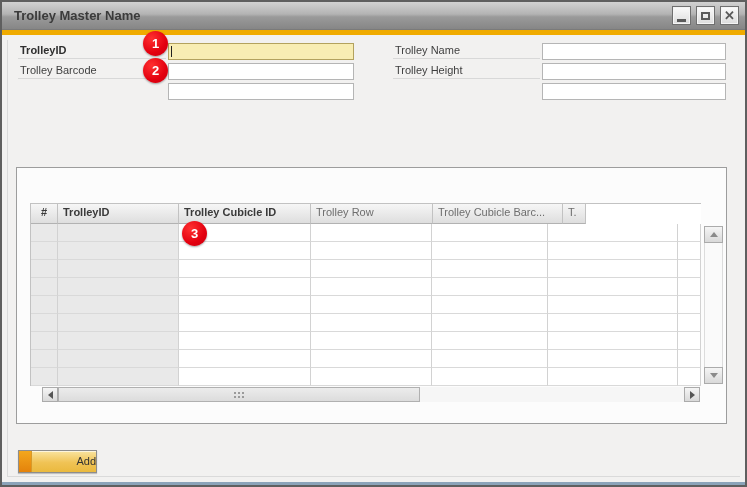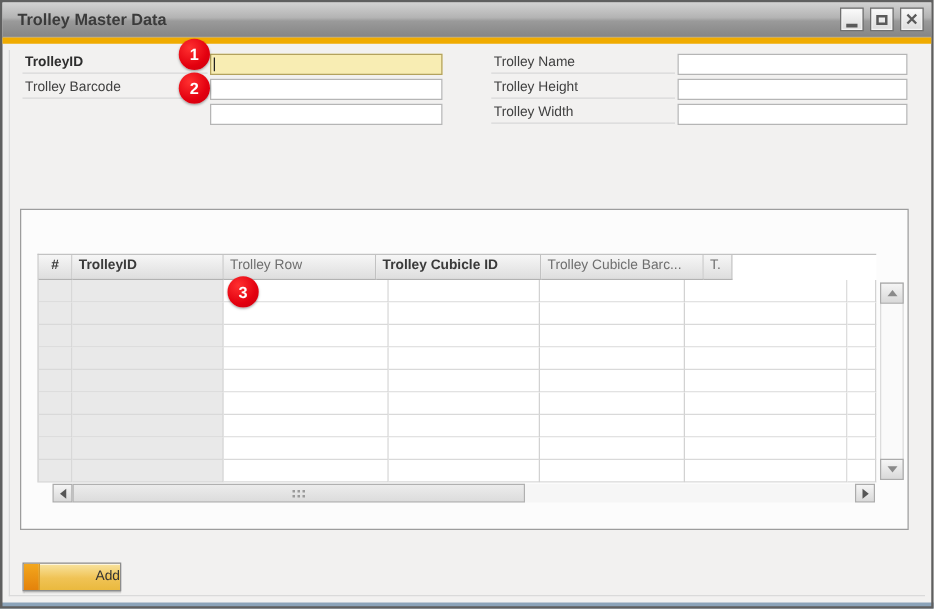--- a/index.html
+++ b/index.html
@@ -100,21 +100,21 @@
   .badge.b1{left:143px;top:31px;}
   .badge.b2{left:143px;top:58px;}
   .badge.b3{left:182px;top:221px;}
 </style>
 </head>
 <body>
 
 <div class="window">
 
   <div class="titlebar">
-    <div class="title-text">Trolley Master Data</div>
+    <div class="title-text">Trolley Master Name</div>
   </div>
   <div class="winbtn min">
     <div class="glyph-min"></div>
   </div>
   <div class="winbtn max">
     <div class="glyph-max"></div>
   </div>
   <div class="winbtn close">
     <div class="glyph-close">✕</div>
   </div>
@@ -130,31 +130,30 @@
   <input class="fld-input" style="left: 168px; top: 63px; width: 186px;" value="">
 
   <input class="fld-input" style="left: 168px; top: 83px; width: 186px;" value="">
 
   <div class="fld-label" style="left:393px;top:42px;width:147px;">Trolley Name</div>
   <input class="fld-input" style="left: 542px; top: 43px; width: 184px;" value="">
 
   <div class="fld-label" style="left:393px;top:62px;width:147px;">Trolley Height</div>
   <input class="fld-input" style="left: 542px; top: 63px; width: 184px;" value="">
 
-  <div class="fld-label" style="left:393px;top:82px;width:147px;">Trolley Width</div>
   <input class="fld-input" style="left: 542px; top: 83px; width: 184px;" value="">
 
   <div class="grid-panel"></div>
 
   <div class="grid">
     <div class="grid-row hdr">
       <div class="grid-cell c0 bold">#</div>
       <div class="grid-cell c1 bold">TrolleyID</div>
+      <div class="grid-cell c2 bold">Trolley Cubicle ID</div>
       <div class="grid-cell c3">Trolley Row</div>
-      <div class="grid-cell c2 bold">Trolley Cubicle ID</div>
       <div class="grid-cell c5">Trolley Cubicle Barc...</div>
       <div class="grid-cell c6">T.</div>
     </div>
     <div>
         <div class="grid-row">
           <div class="grid-cell c0"></div>
           <div class="grid-cell c1"></div>
           <div class="grid-cell c2"></div>
           <div class="grid-cell c3"></div>
           <div class="grid-cell c4"></div>

